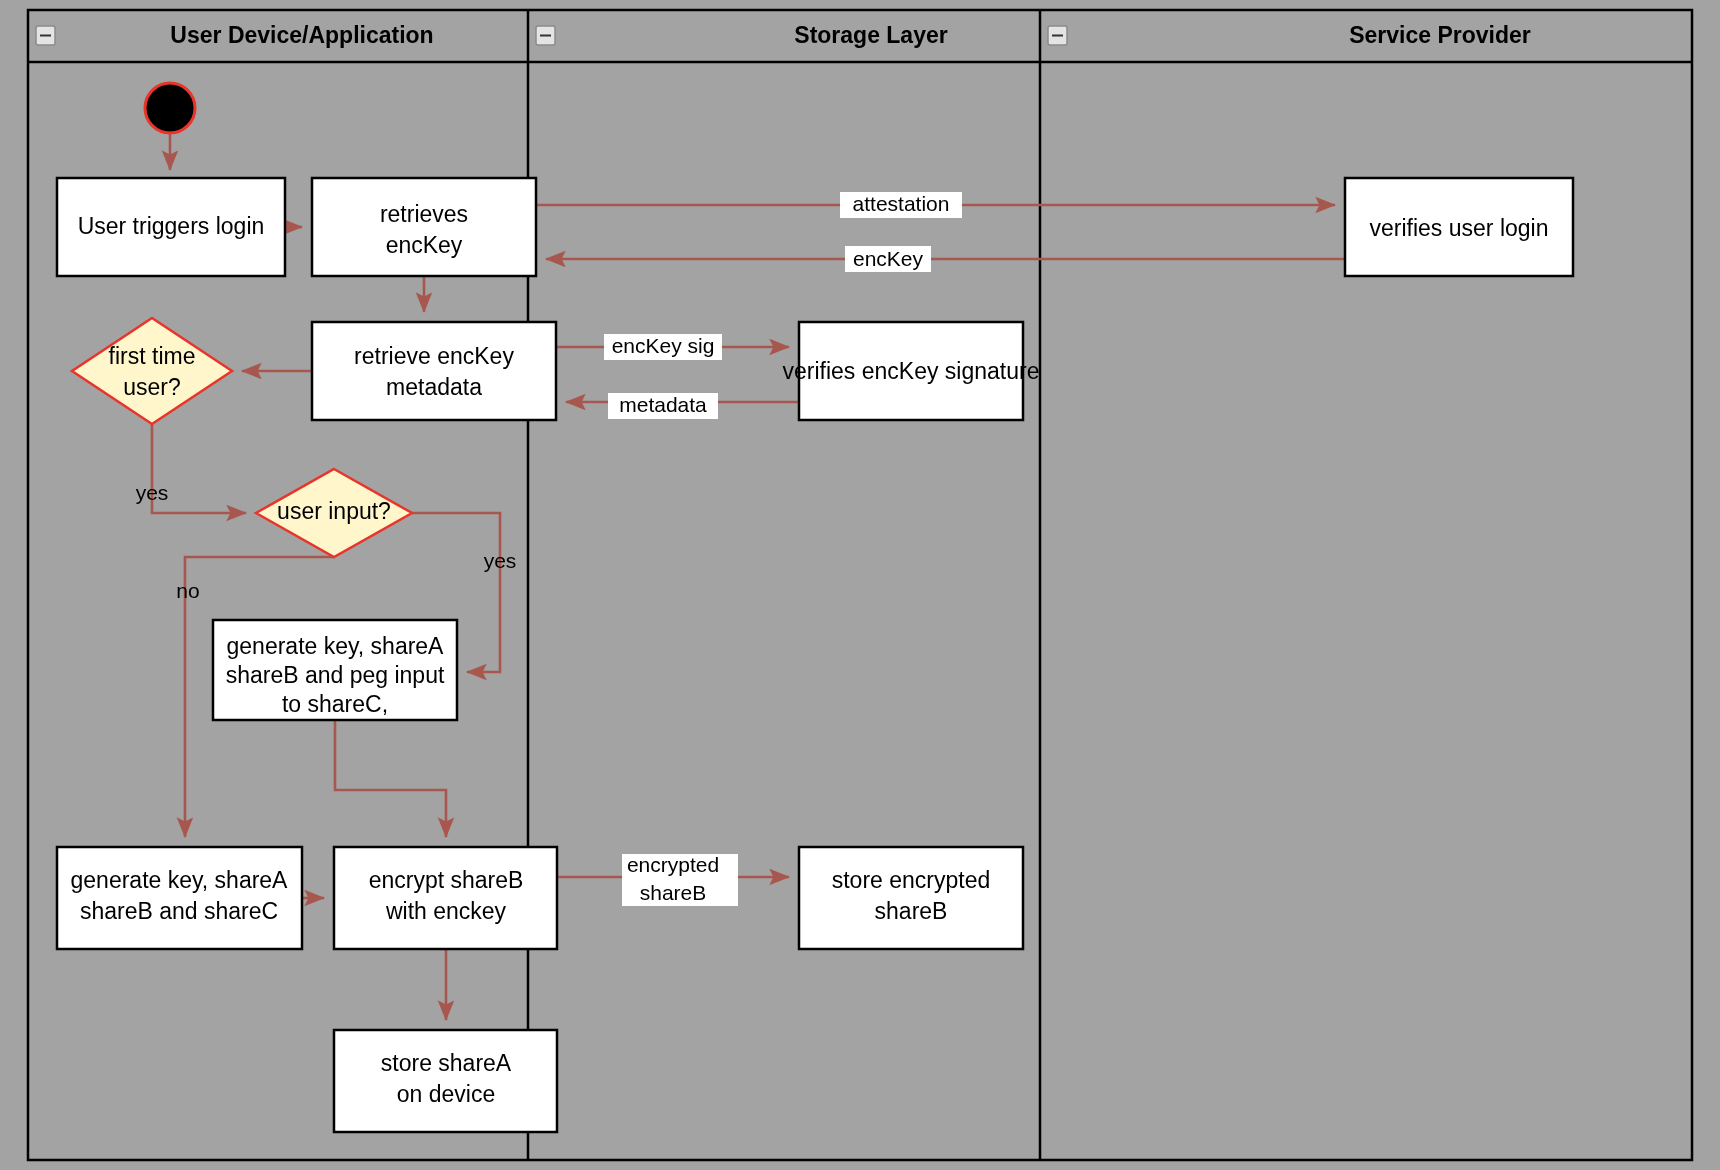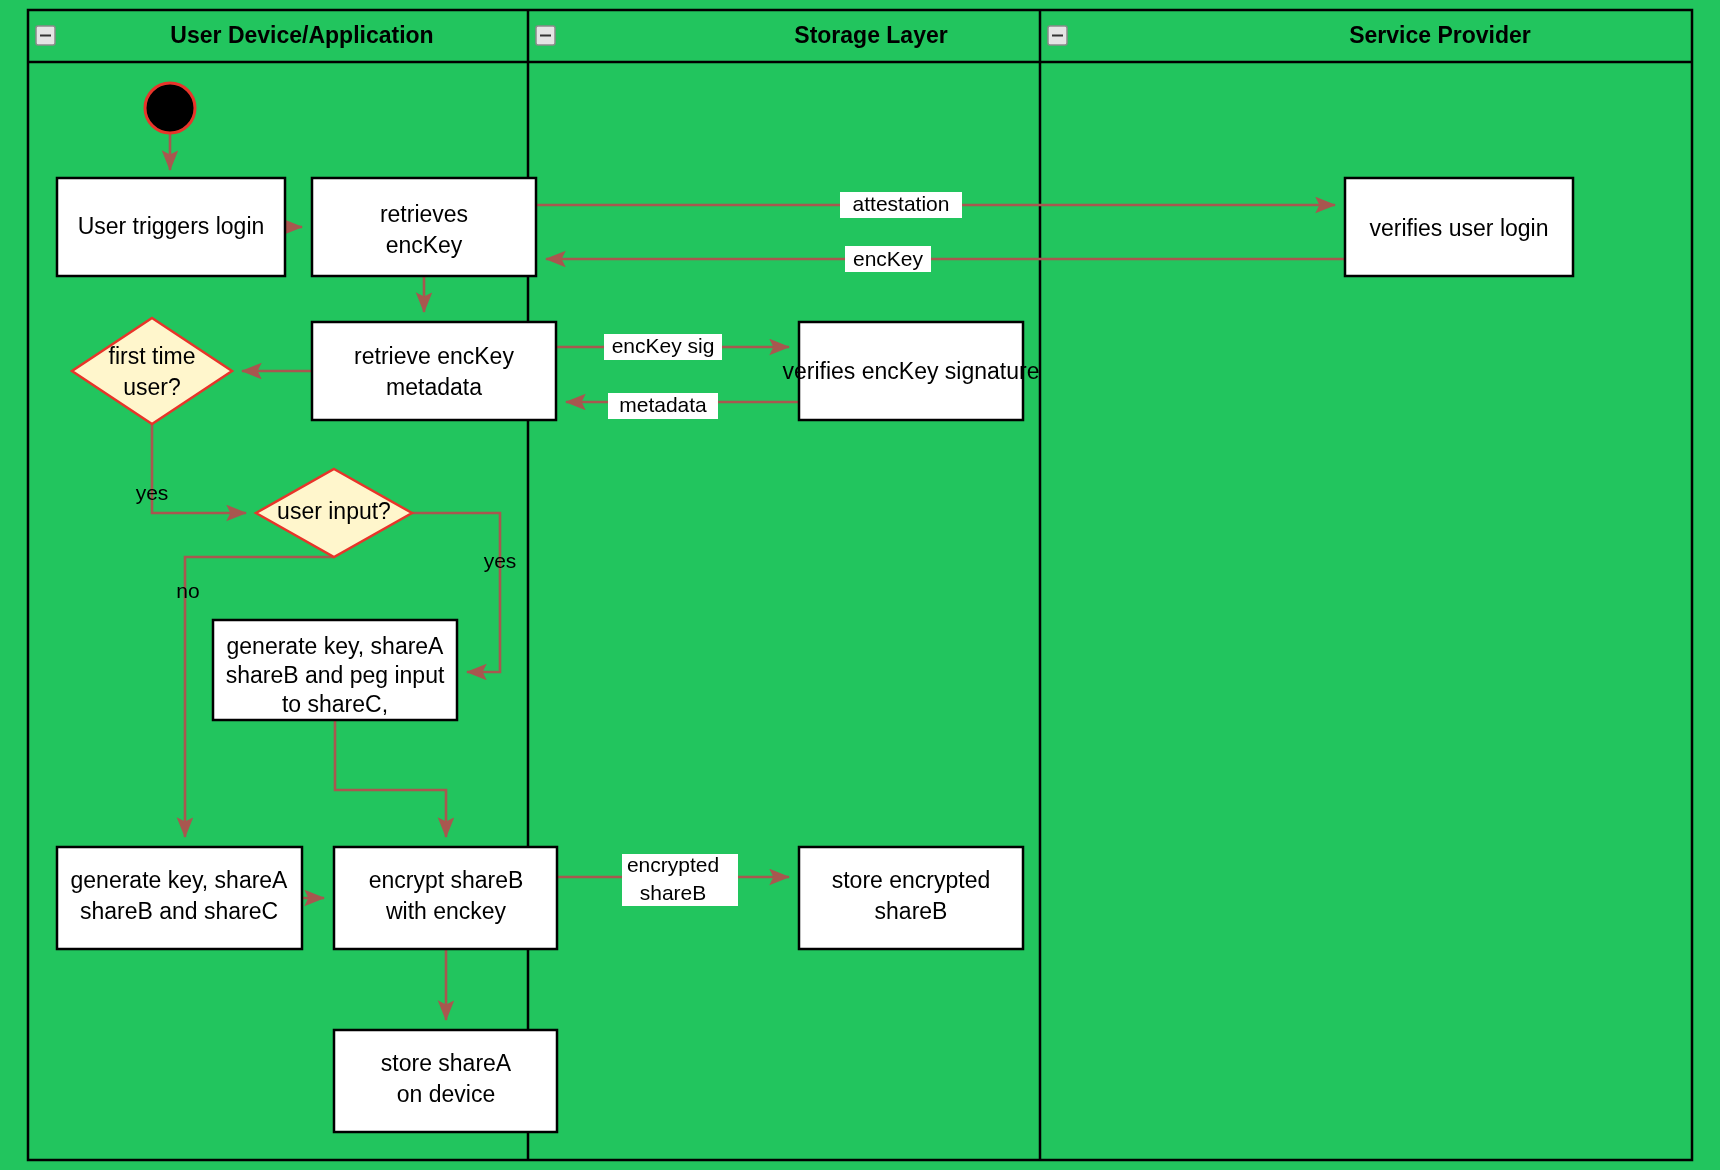--- a/index.html
+++ b/index.html
@@ -5,21 +5,21 @@
   html, body {
     margin: 0;
     padding: 0;
     background: #ffffff;
     font-family: "Liberation Sans", sans-serif;
   }
   #stage {
     position: relative;
     width: 1720px;
     height: 1170px;
-    background: #22c55e;
+    background: #a3a3a3;
     overflow: hidden;
   }
   svg.layer {
     position: absolute;
     top: 0;
     left: 0;
     width: 1720px;
     height: 1170px;
   }
   .swimlane-title {

